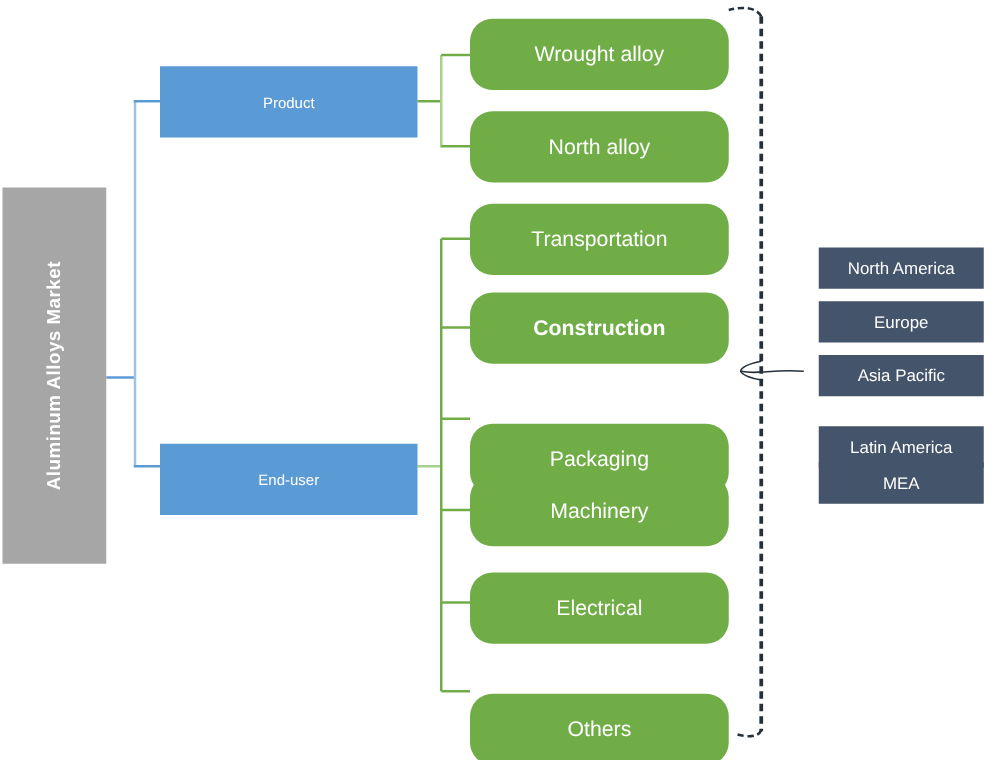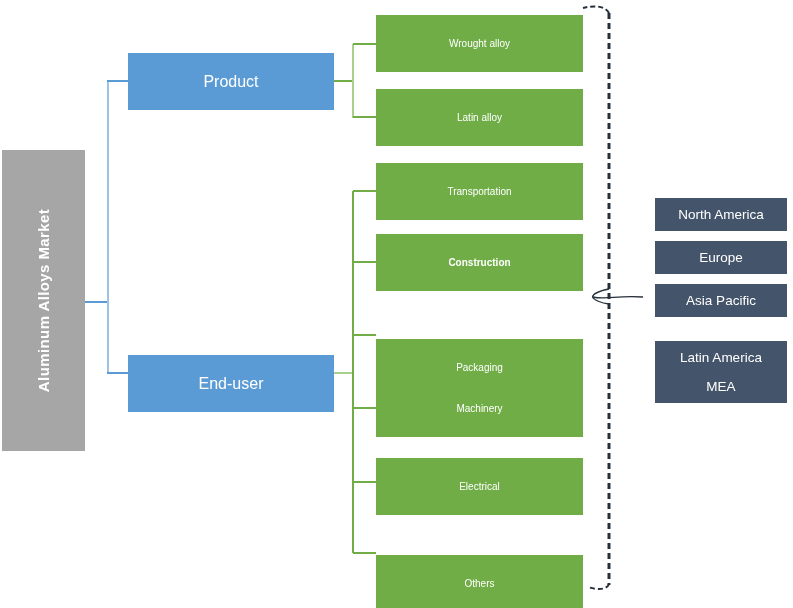--- a/index.html
+++ b/index.html
@@ -22,22 +22,22 @@
     background:#A6A6A6;
   }
   .root-label {
     position:absolute; left:-109px; top:109px;
     width:301px; height:83px;
     transform:rotate(-90deg);
     display:flex; align-items:center; justify-content:center;
     color:#ffffff; font-size:15px; font-weight:bold; letter-spacing:0.4px;
     white-space:nowrap;
   }
-  .branch { left:128px; width:206px; height:57px; background:#5B9BD5; font-size:16px; }
-  .leaf   { left:376px; width:207px; height:57px; background:#70AD47; font-size:10px; }
+  .branch { left:128px; width:206px; height:57px; background:#5B9BD5; font-size:12px; }
+  .leaf   { left:376px; width:207px; height:57px; background:#70AD47; font-size:17px;border-radius:18px; }
   .region { left:655px; width:132px; height:33px; background:#44546A; font-size:13.5px; }
 </style>
 </head>
 <body>
 
 <div class="canvas">
 
   <svg class="connectors" viewBox="0 0 793 608" xmlns="http://www.w3.org/2000/svg">
 
     <path d="M85 302 H108" fill="none" stroke-width="2" stroke="#5B9BD5"></path>
@@ -67,21 +67,21 @@
   </svg>
 
   <div class="root-bar">
     <div class="root-label">Aluminum Alloys Market</div>
   </div>
 
   <div class="box branch" style="top:53px;">Product</div>
   <div class="box branch" style="top:355px;">End-user</div>
 
   <div class="box leaf" style="top:15px;">Wrought alloy</div>
-  <div class="box leaf" style="top:89px;">Latin alloy</div>
+  <div class="box leaf" style="top:89px;">North alloy</div>
 
   <div class="box leaf" style="top:163px;">Transportation</div>
   <div class="box leaf" style="top:234px;font-weight:bold;">Construction</div>
   <div class="box leaf" style="top:307px;margin-top:32px;">Packaging</div>
   <div class="box leaf" style="top:380px;">Machinery</div>
   <div class="box leaf" style="top:458px;">Electrical</div>
   <div class="box leaf" style="top:525px;margin-top:30px;">Others</div>
 
   <div class="box region" style="top:198px;">North America</div>
   <div class="box region" style="top:241px;">Europe</div>

